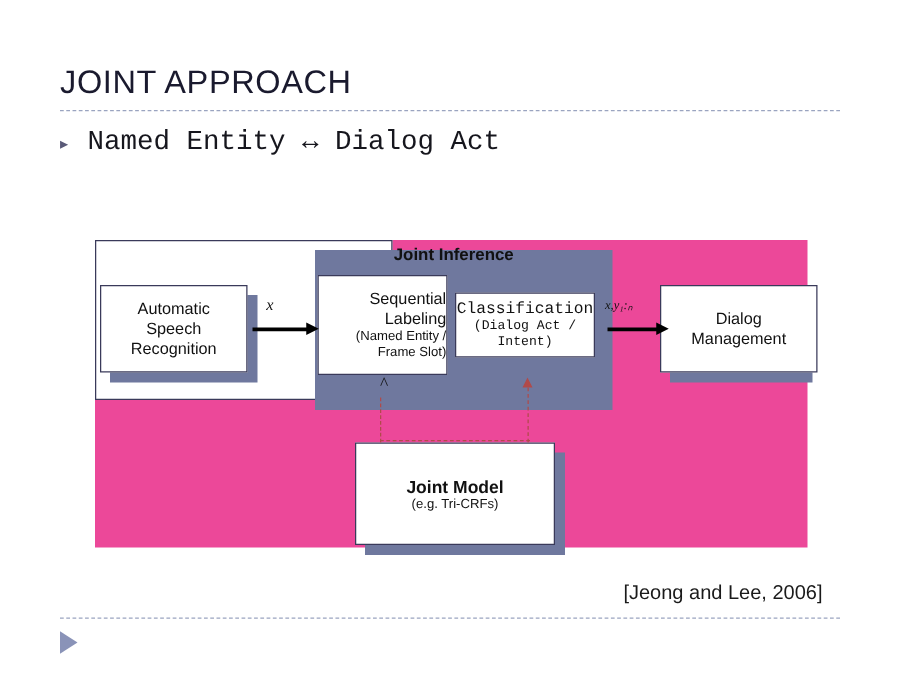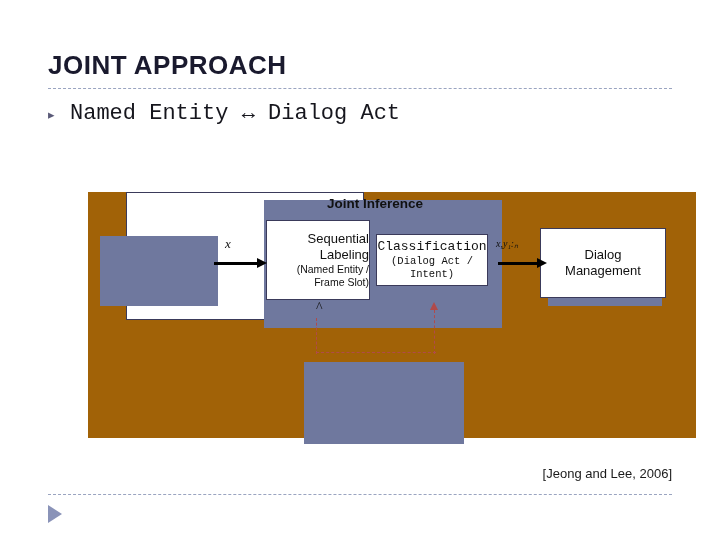--- a/index.html
+++ b/index.html
@@ -17,21 +17,21 @@
     position: relative;
     width: 720px;
     height: 540px;
     background: #ffffff;
   }
   .title {
     position: absolute;
     left: 48px;
     top: 50px;
     font-size: 26px;
-    font-weight: bold;
+    font-weight: normal;
     letter-spacing: 0.5px;
     color: #1a1a2e;
   }
   .rule {
     position: absolute;
     left: 48px;
     width: 624px;
     border-top: 1px dashed #9aa4c0;
     height: 0;
   }
@@ -53,26 +53,25 @@
   }
   .bullet-text {
     font-size: 22px;
     color: #16161d;
     font-family: Liberation Mono, monospace;
   }
 
   
   .figure {
     position: absolute;
-    left: 88px;
+    left: 76px;
     top: 192px;
     width: 570px;
     height: 246px;
-    background: #a16207;
-    padding-left: 38px;
+    background: #ec4899;
   }
   .fig-box {
     position: absolute;
     background: #ffffff;
     border: 1px solid #3a3a5a;
     box-sizing: border-box;
     text-align: center;
     color: #111111;
     display: flex;
     flex-direction: column;
@@ -221,23 +220,23 @@
     top: -8px;
     width: 0;
     height: 0;
     border-left: 4.5px solid transparent;
     border-right: 4.5px solid transparent;
     border-bottom: 8px solid #b04a4a;
   }
 
   .citation {
     position: absolute;
-    right: 48px;
+    right: 62px;
     top: 466px;
-    font-size: 13px;
+    font-size: 16px;
     color: #1a1a1a;
   }
   .nav-triangle {
     position: absolute;
     left: 48px;
     top: 505px;
     width: 0;
     height: 0;
     border-top: 9px solid transparent;
     border-bottom: 9px solid transparent;
@@ -257,40 +256,49 @@
     <span class="bullet-text">Named Entity ↔ Dialog Act</span>
   </div>
 
   <div class="figure">
 
     <div class="fig-shadow" style="left:176px; top:8px; width:238px; height:128px;"></div>
     <div class="box-joint-outer"></div>
     <div class="joint-title">Joint Inference</div>
 
     <div class="fig-shadow" style="left:12px; top:44px; width:118px; height:70px;"></div>
+    <div class="fig-box box-asr">
+      <div class="ln1">Automatic</div>
+      <div class="ln1">Speech</div>
+      <div class="ln1">Recognition</div>
+    </div>
 
     <div class="fig-box box-seq">
       <div class="ln1">Sequential</div>
       <div class="ln1">Labeling</div>
       <div class="ln-small">(Named Entity /</div>
       <div class="ln-small">Frame Slot)</div>
     </div>
 
     <div class="fig-box box-cls">
       <div class="ln1">Classification</div>
       <div class="ln-small">(Dialog Act / Intent)</div>
     </div>
 
     <div class="fig-shadow" style="left:460px; top:44px; width:114px; height:70px;"></div>
     <div class="fig-box box-dm">
       <div class="ln1">Dialog</div>
       <div class="ln1">Management</div>
     </div>
 
     <div class="fig-shadow" style="left:216px; top:170px; width:160px; height:82px;"></div>
+    <div class="fig-box box-jm">
+      <div class="ln1" style="font-weight:bold; font-size:14px;">Joint Model</div>
+      <div class="ln-small">(e.g. Tri-CRFs)</div>
+    </div>
 
     <div class="arrow arrow-x"></div>
     <div class="arrow arrow-y"></div>
 
     <div class="lbl-x">x</div>
     <div class="lbl-y">x,y₁:ₙ</div>
     <div class="lbl-caret">^</div>
 
     <div class="dash-v-left"></div>
     <div class="dash-h"></div>

